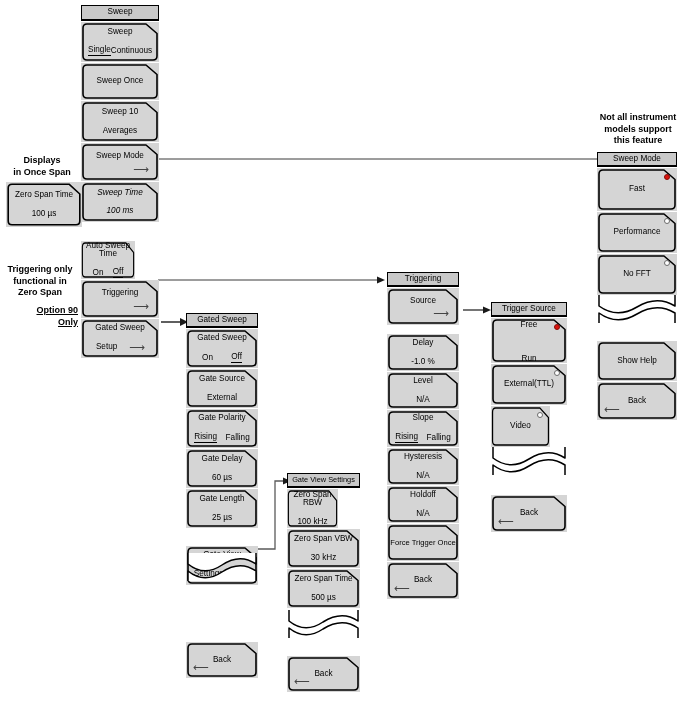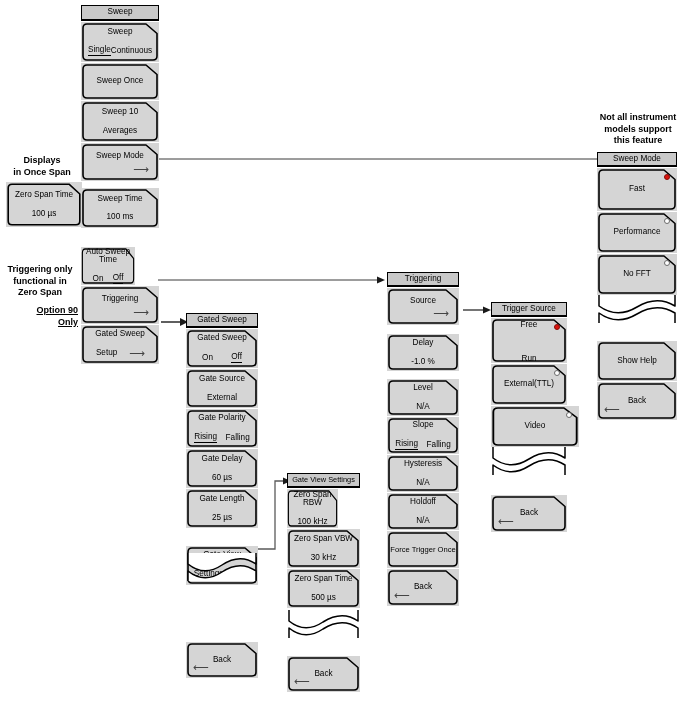--- a/index.html
+++ b/index.html
@@ -186,21 +186,21 @@
     <div class="btn" style="width:78px;height:38px;margin-top:1px;">
       <svg class="shape" viewBox="0 0 78 38" preserveAspectRatio="none">
         <path d="M2,6 Q2,2 6,2 L65,2 L76,11.5 L76,32 Q76,36 72,36 L6,36 Q2,36 2,32 Z" fill="#d5d5d5" stroke="#000" stroke-width="1.6" stroke-linejoin="round"></path>
       </svg>
       <span class="lbl one" style="justify-content:flex-start;padding-top:9px;box-sizing:border-box;">
         <span class="l1">Sweep Mode</span>
       </span>
       <span class="arrowright">⟶</span>
     </div>
 
-    <div class="btn" style="width:78px;height:40px;margin-top:7px;">
+    <div class="btn" style="width:78px;height:40px;margin-top:1px;font-style:italic;">
       <svg class="shape" viewBox="0 0 78 40" preserveAspectRatio="none">
         <path d="M2,6 Q2,2 6,2 L65,2 L76,11.5 L76,34 Q76,38 72,38 L6,38 Q2,38 2,34 Z" fill="#d5d5d5" stroke="#000" stroke-width="1.6" stroke-linejoin="round"></path>
       </svg>
       <span class="lbl">
         <span class="l1">Sweep Time</span>
         <span class="l2">100 ms</span>
       </span>
     </div>
 
     <div class="btn" style="width:54px;height:38px;margin-top:19px;">
@@ -393,21 +393,21 @@
     <div class="btn" style="width:72px;height:37px;margin-top:9px;">
       <svg class="shape" viewBox="0 0 72 37" preserveAspectRatio="none">
         <path d="M2,6 Q2,2 6,2 L59,2 L70,11.5 L70,31 Q70,35 66,35 L6,35 Q2,35 2,31 Z" fill="#d5d5d5" stroke="#000" stroke-width="1.6" stroke-linejoin="round"></path>
       </svg>
       <span class="lbl">
         <span class="l1">Delay</span>
         <span class="l2">-1.0 %</span>
       </span>
     </div>
 
-    <div class="btn" style="width:72px;height:37px;margin-top:8px;">
+    <div class="btn" style="width:72px;height:37px;margin-top:1px;">
       <svg class="shape" viewBox="0 0 72 37" preserveAspectRatio="none">
         <path d="M2,6 Q2,2 6,2 L59,2 L70,11.5 L70,31 Q70,35 66,35 L6,35 Q2,35 2,31 Z" fill="#d5d5d5" stroke="#000" stroke-width="1.6" stroke-linejoin="round"></path>
       </svg>
       <span class="lbl">
         <span class="l1">Level</span>
         <span class="l2">N/A</span>
       </span>
     </div>
 
     <div class="btn" style="width:72px;height:37px;margin-top:1px;">
@@ -480,21 +480,21 @@
     <div class="btn" style="width:76px;height:41px;margin-top:1px;">
       <svg class="shape" viewBox="0 0 76 41" preserveAspectRatio="none">
         <path d="M2,6 Q2,2 6,2 L63,2 L74,11.5 L74,35 Q74,39 70,39 L6,39 Q2,39 2,35 Z" fill="#d5d5d5" stroke="#000" stroke-width="1.6" stroke-linejoin="round"></path>
       </svg>
       <span class="lbl one">
           <span class="l1">External(TTL)</span>
         </span>
       <span class="radio"></span>
     </div>
 
-    <div class="btn" style="width:88px;height:41px;margin-top:1px;">
+    <div class="btn" style="width:59px;height:41px;margin-top:1px;">
       <svg class="shape" viewBox="0 0 76 41" preserveAspectRatio="none">
         <path d="M2,6 Q2,2 6,2 L63,2 L74,11.5 L74,35 Q74,39 70,39 L6,39 Q2,39 2,35 Z" fill="#d5d5d5" stroke="#000" stroke-width="1.6" stroke-linejoin="round"></path>
       </svg>
       <span class="lbl one">
           <span class="l1">Video</span>
         </span>
       <span class="radio"></span>
     </div>
 
     <svg class="wavy" style="left:0;top:144px;width:76px;height:30px;" viewBox="0 0 76 30" preserveAspectRatio="none">

